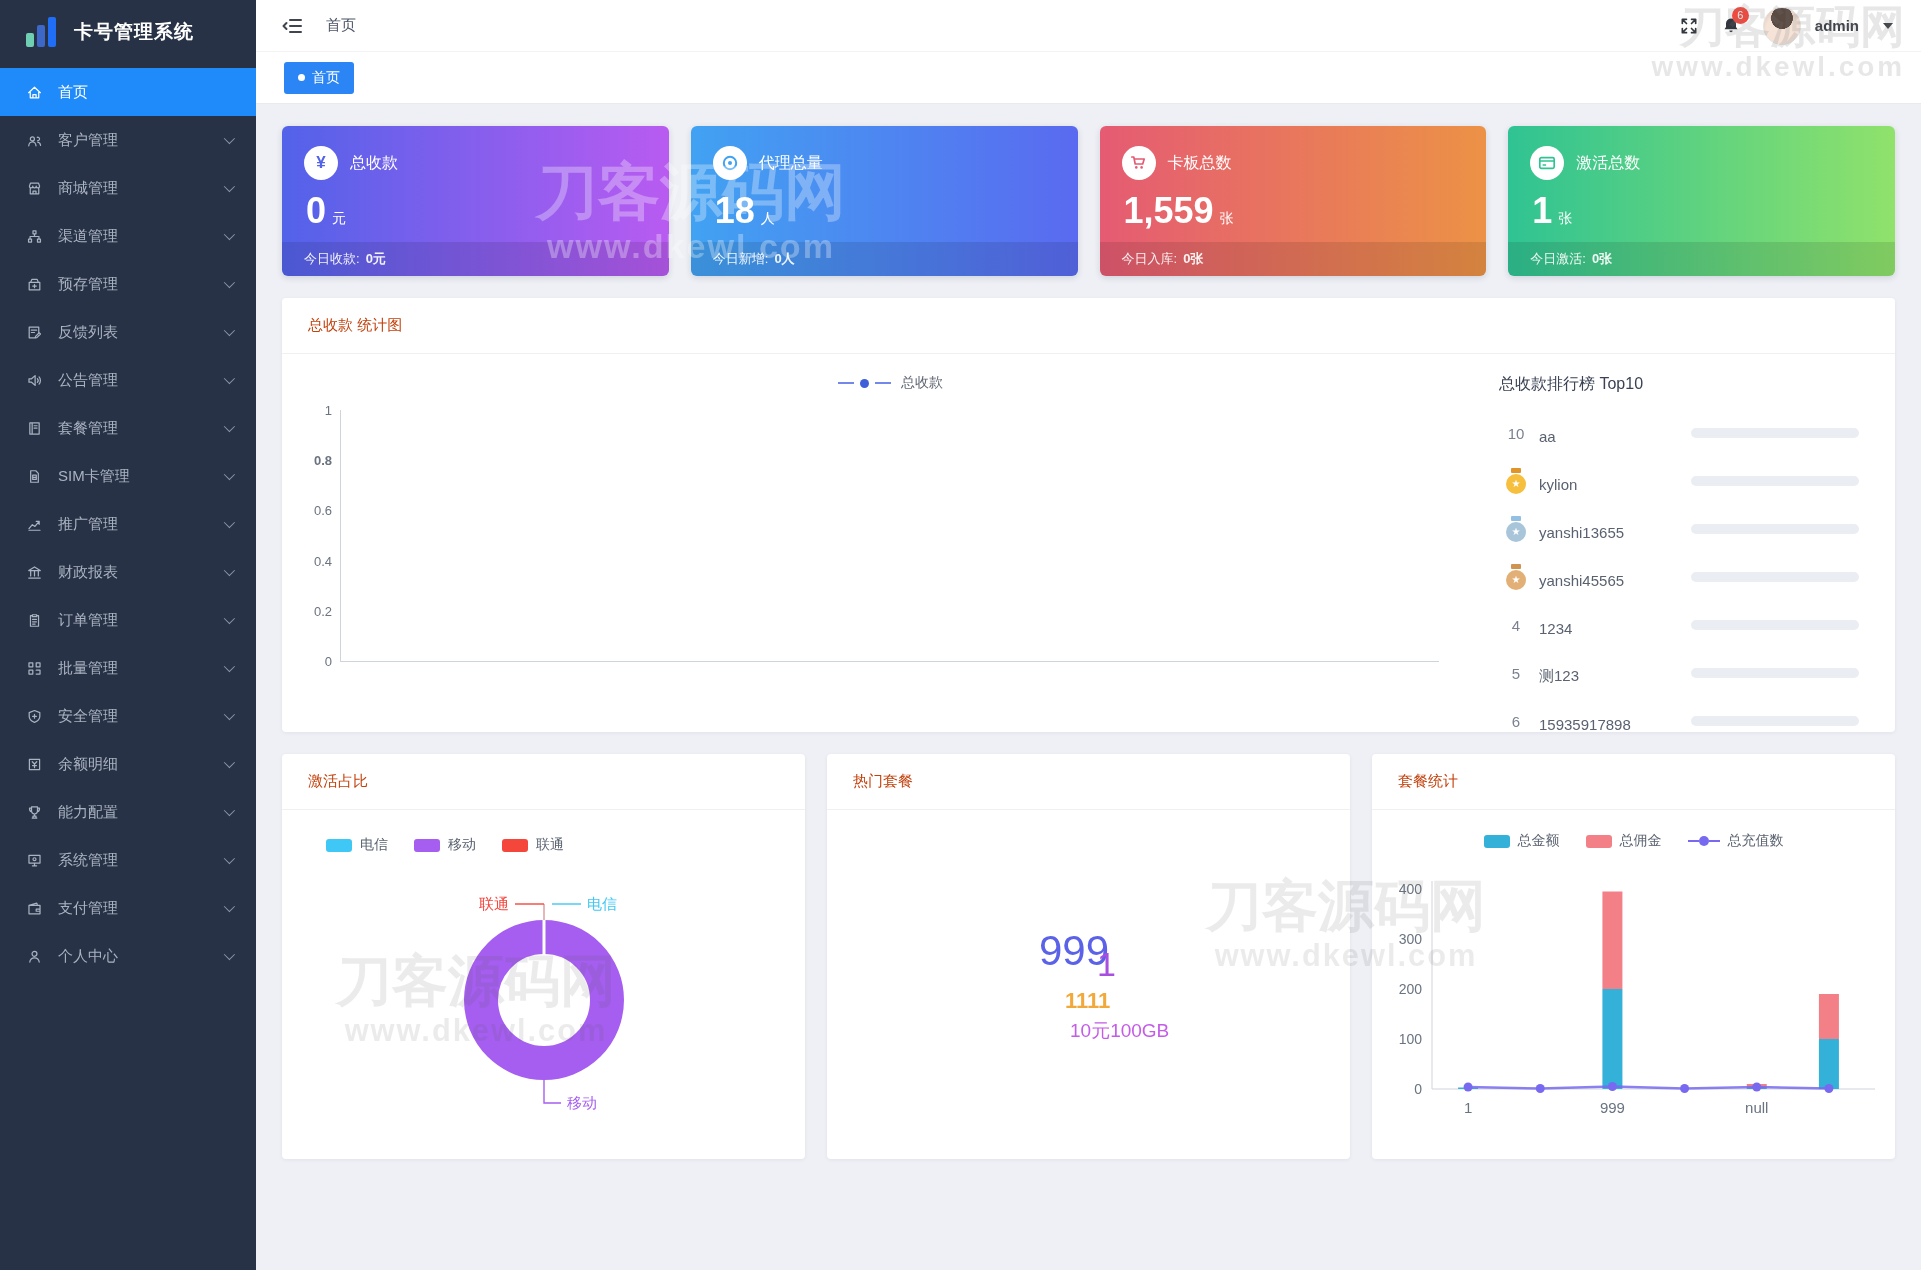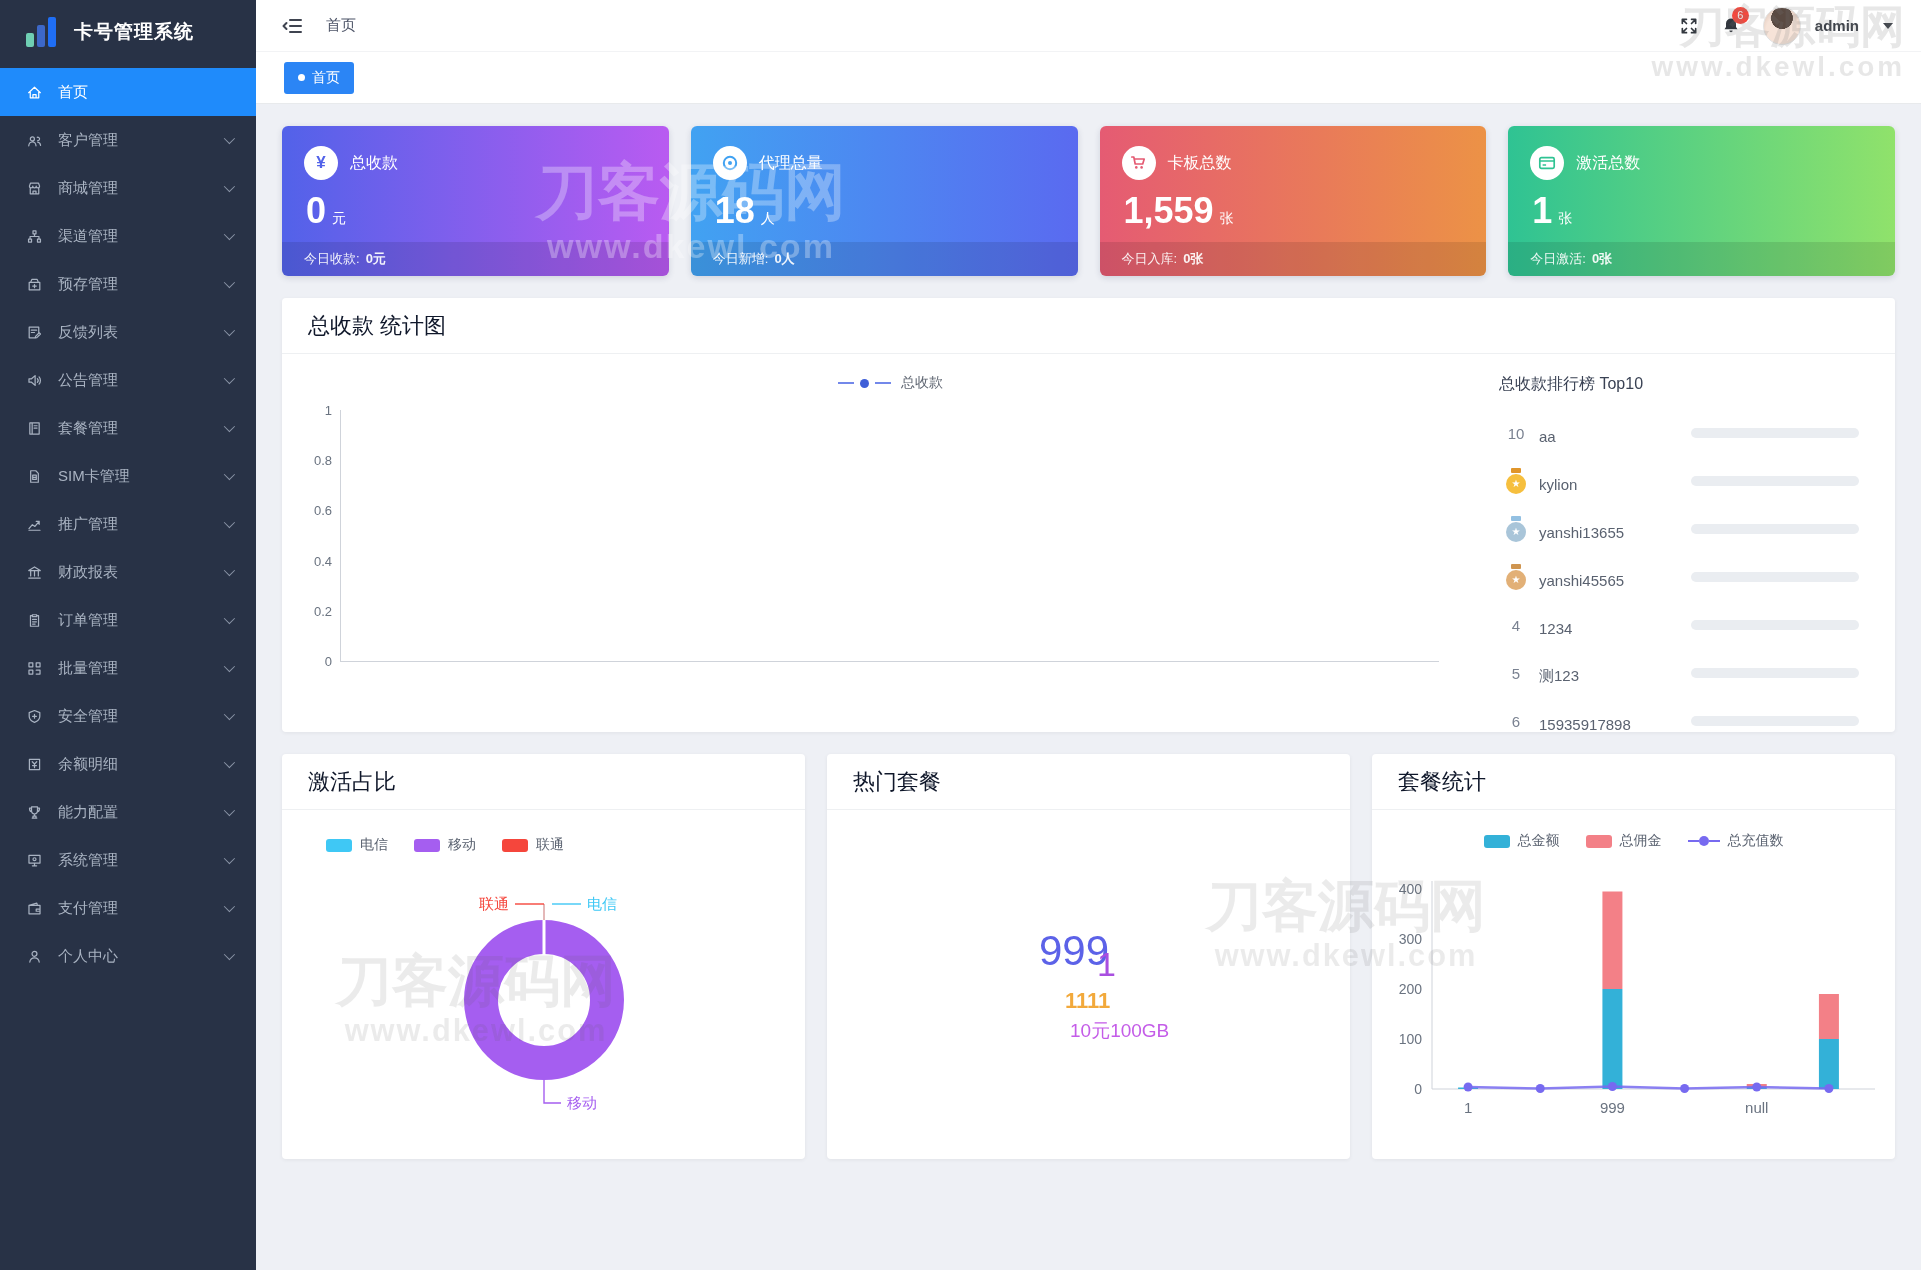--- a/index.html
+++ b/index.html
@@ -49,21 +49,21 @@
   .card-icon { width:34px; height:34px; border-radius:50%; background:#ffffff; display:flex; align-items:center; justify-content:center; font-size:17px; font-weight:bold; }
   .card-icon svg { width:18px; height:18px; }
   .card-title { font-size:16px; }
   .card-value { padding:10px 0 0 24px; font-size:36px; font-weight:bold; }
   .card-unit { font-size:14px; font-weight:normal; margin-left:6px; }
   .card-footer { position:absolute; left:0; right:0; bottom:0; height:34px; background:rgba(0,0,0,.10); display:flex; align-items:center; padding-left:22px; font-size:13px; color:rgba(255,255,255,.92); }
   .card-footer b { margin-left:6px; font-size:13px; }
 
   
   .panel { background:#ffffff; border-radius:4px; box-shadow:0 1px 4px rgba(0,0,0,.06); margin-top:22px; }
-  .panel-head { height:56px; display:flex; align-items:center; padding:0 26px; font-size:22px; color:#0f172a; border-bottom:1px solid #eef0f2; }
+  .panel-head { height:56px; display:flex; align-items:center; padding:0 26px; font-size:15px; color:#c2410c; border-bottom:1px solid #eef0f2; }
 
   .rev-body { display:flex; height:378px; }
   .linechart-wrap { flex:1; position:relative; padding-top:16px; }
   .lc-legend { display:flex; align-items:center; justify-content:center; gap:6px; height:26px; }
   .lc-line { width:16px; height:2px; background:#7388ea; }
   .lc-dot { width:9px; height:9px; border-radius:50%; background:#3f5fd8; }
   .lc-name { font-size:14px; color:#5f6672; margin-left:4px; }
   .lc-plot { position:relative; margin:14px 60px 0 58px; height:252px; border-left:1px solid #cfd3da; border-bottom:1px solid #cfd3da; }
   .lc-ytick { position:absolute; right:calc(100% + 9px); transform:translateY(-50%); font-size:13px; color:#6a7380; }
   .lc-x { display:flex; justify-content:space-between; margin:8px 46px 0 44px; font-size:14px; color:#6a7380; }
@@ -381,21 +381,21 @@
               <span class="lc-line"></span>
                 <span class="lc-dot"></span>
                 <span class="lc-line"></span>
               <span class="lc-name">总收款</span>
             </div>
             <div class="lc-plot" id="lc-plot">
                 <span class="lc-ytick" style="top: 100%;">0</span>
                 <span class="lc-ytick" style="top: 80%;">0.2</span>
                 <span class="lc-ytick" style="top: 60%;">0.4</span>
                 <span class="lc-ytick" style="top: 40%;">0.6</span>
-                <span class="lc-ytick" style="top: 20%;">0.8</span>
+                <span class="lc-ytick" style="top: 20%; font-weight: bold;">0.8</span>
                 <span class="lc-ytick" style="top: 0%;">1</span>
               </div>
           </div>
           <div class="ranking">
             <div class="rank-title">总收款排行榜 Top10</div>
             <div class="rank-list" id="rank-list">
                 <div class="rank-row">
                   <span class="rank-cell">
                     <span class="rank-num">10</span>
                   </span>

